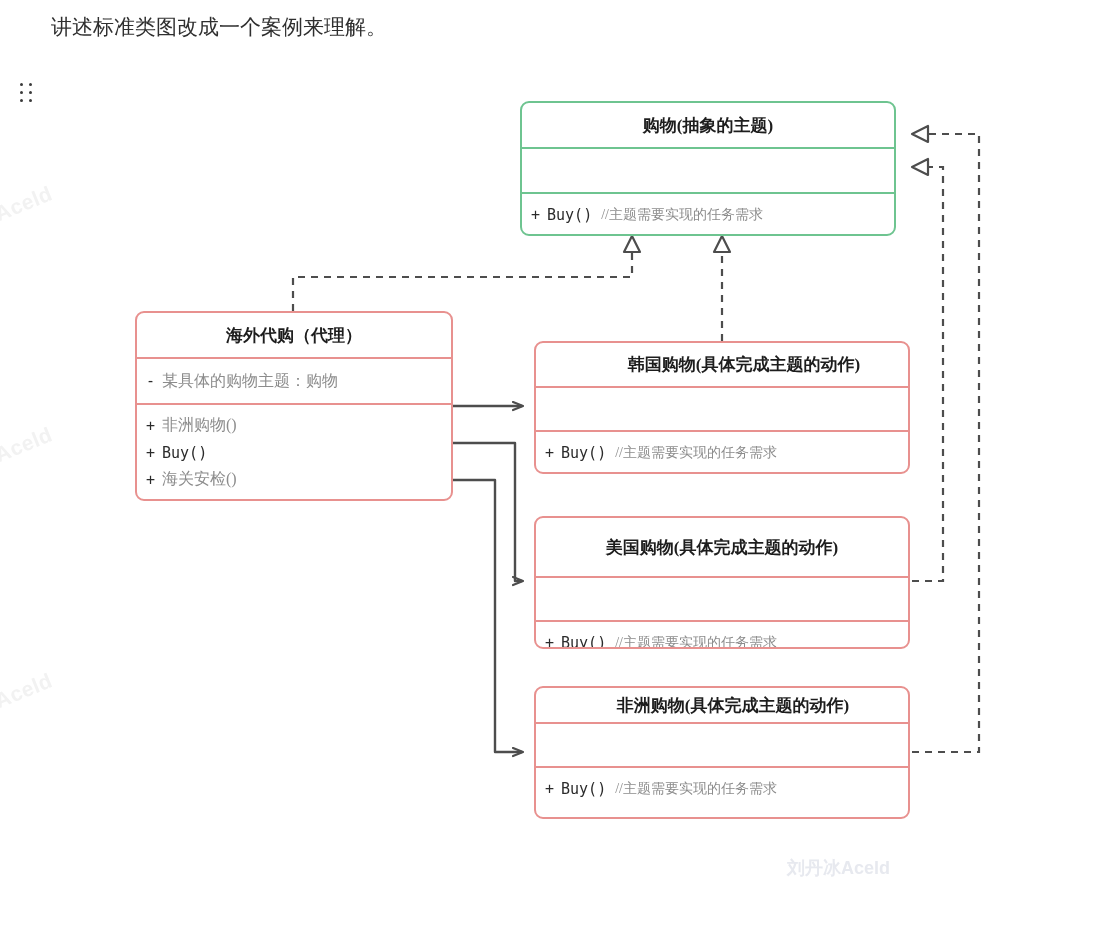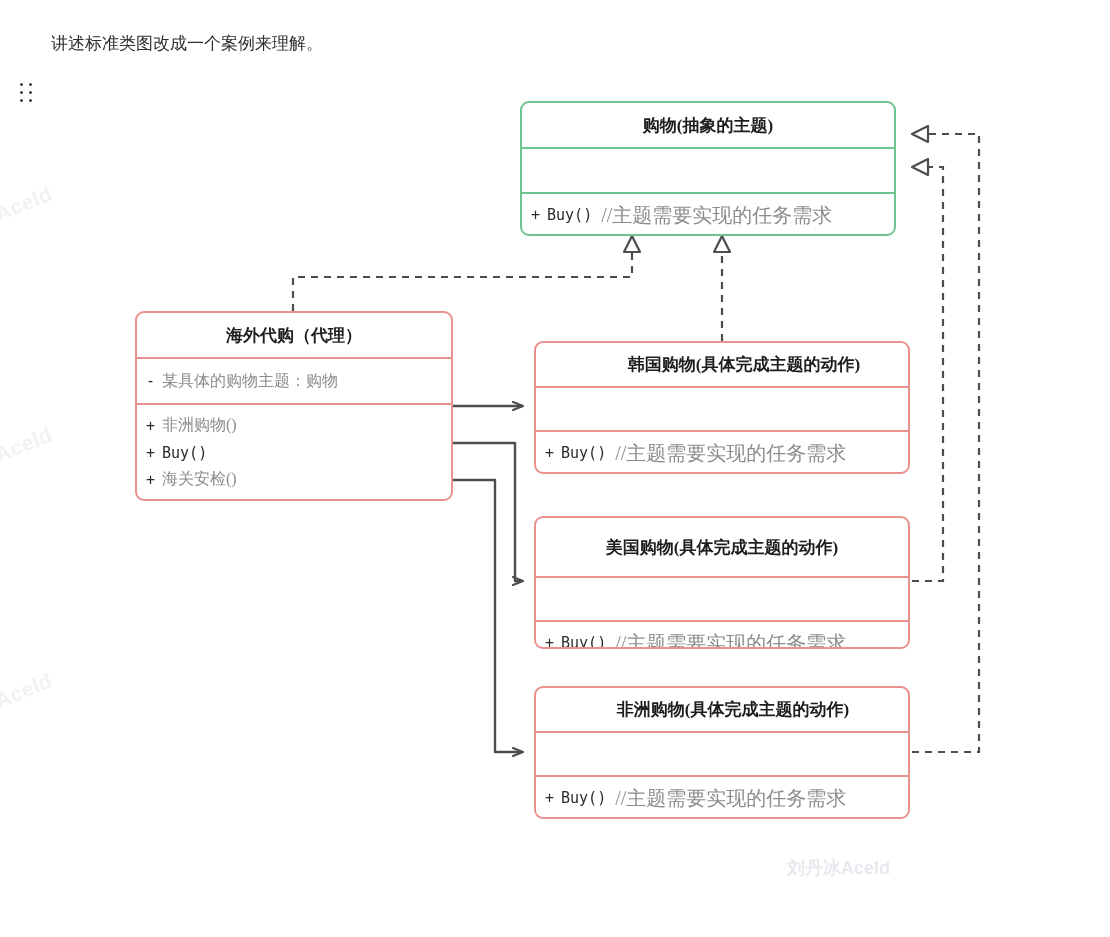--- a/index.html
+++ b/index.html
@@ -22,22 +22,22 @@
     color: #3a3a3a;
     font-size: 15px;
     line-height: 20px;
     white-space: nowrap;
     opacity: .55;
   }
 
   
   .intro {
     position: absolute;
-    left: 51px; top: 31px;
-    font-size: 17px;
+    left: 51px; top: 14px;
+    font-size: 21px;
     color: #2f2f2f;
     line-height: 26px;
     white-space: nowrap;
   }
 
   
   .drag-handle {
     position: absolute;
     left: 20px; top: 83px;
     width: 16px; height: 20px;
@@ -124,21 +124,21 @@
     margin-right: 7px;
   }
   .uml-row .code {
     font-family: "DejaVu Sans Mono", "Liberation Mono", monospace;
     font-size: 15px;
     color: #2b2b2b;
   }
   .uml-row .cmt {
     font-family: "Liberation Serif", "DejaVu Serif", serif;
     color: #8c8c8c;
-    font-size: 20px;
+    font-size: 14px;
   }
   .uml-row .cn { color: #8c8c8c; }
   .empty-compartment { width: 100%; }
 
   svg.wires { position: absolute; inset: 0; width: 1110px; height: 937px; pointer-events: none; }
 </style>
 </head>
 <body>
 
 <div class="cut-strip"></div>
@@ -269,21 +269,21 @@
     <div class="uml-rows" style="height:42px;">
       <div class="uml-row" style="height:42px;">
         <span class="vis">+</span>
         <span class="code">Buy()</span>
         <span class="cmt" style="margin-left:9px;">//主题需要实现的任务需求</span>
       </div>
     </div>
   </div>
 
   <div class="uml-box pink" style="left:534px; top:686px; width:376px; height:133px;">
-    <div class="uml-title" style="height:43px;padding-left:22px;">非洲购物(具体完成主题的动作)</div>
+    <div class="uml-title" style="height:34px;padding-left:22px;">非洲购物(具体完成主题的动作)</div>
     <div class="uml-sep pink"></div>
     <div class="uml-rows" style="height:42px;">
       <div class="empty-compartment"></div>
     </div>
     <div class="uml-sep pink"></div>
     <div class="uml-rows" style="height:42px;">
       <div class="uml-row" style="height:42px;">
         <span class="vis">+</span>
         <span class="code">Buy()</span>
         <span class="cmt" style="margin-left:9px;">//主题需要实现的任务需求</span>

